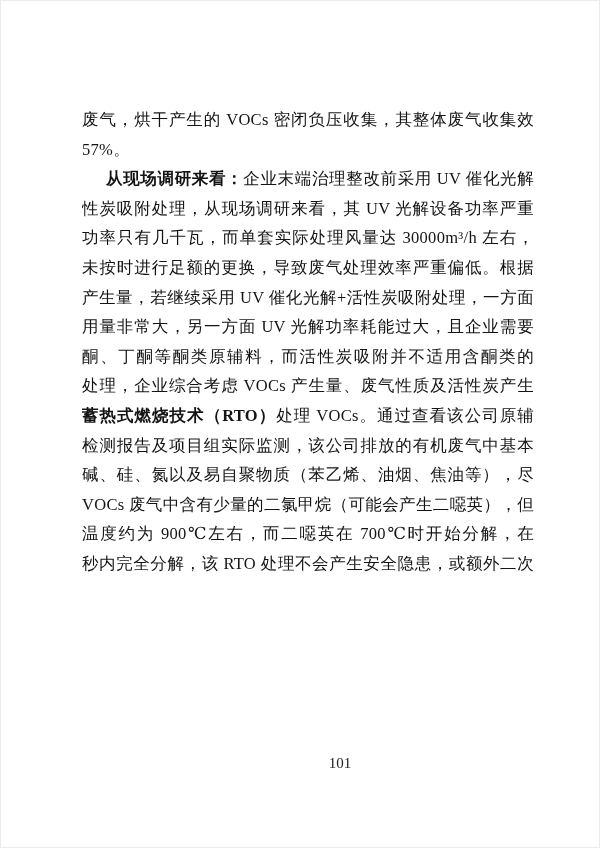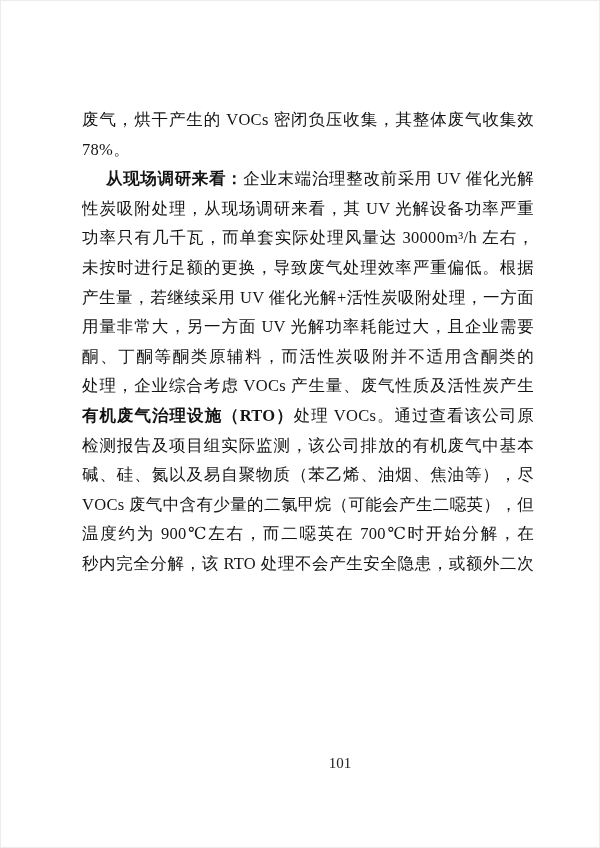--- a/index.html
+++ b/index.html
@@ -52,30 +52,30 @@
     color: #222222;
     margin-left: 40px;
   }
 </style>
 </head>
 <body>
 
 <div class="page">
   <div class="text-block" id="body-text">
       <div class="line j"><span>废气，烘干产生的 VOCs 密闭负压收集，其整体废气收集效率约为</span></div>
-      <div class="line"><span>78%。</span></div>
+      <div class="line"><span>57%。</span></div>
       <div class="line j ind"><span class="bold">从现场调研来看：</span><span>企业末端治理整改前采用 UV 催化光解+活</span></div>
       <div class="line j"><span>性炭吸附处理，从现场调研来看，其 UV 光解设备功率严重不足，总</span></div>
       <div class="line j"><span>功率只有几千瓦，而单套实际处理风量达 30000m³/h 左右，活性炭也</span></div>
       <div class="line j"><span>未按时进行足额的更换，导致废气处理效率严重偏低。根据企业 VOCs</span></div>
       <div class="line j"><span>产生量，若继续采用 UV 催化光解+活性炭吸附处理，一方面活性炭</span></div>
       <div class="line j"><span>用量非常大，另一方面 UV 光解功率耗能过大，且企业需要使用到丙</span></div>
       <div class="line j"><span>酮、丁酮等酮类原辅料，而活性炭吸附并不适用含酮类的 VOCs 废气</span></div>
       <div class="line j"><span>处理，企业综合考虑 VOCs 产生量、废气性质及活性炭产生量，改用</span></div>
-      <div class="line j"><span class="bold">有机废气治理设施（RTO）</span><span>处理 VOCs。通过查看该公司原辅材料 MSDS、</span></div>
+      <div class="line j"><span class="bold">蓄热式燃烧技术（RTO）</span><span>处理 VOCs。通过查看该公司原辅材料 MSDS、</span></div>
       <div class="line j"><span>检测报告及项目组实际监测，该公司排放的有机废气中基本不含酸</span></div>
       <div class="line j"><span>碱、硅、氮以及易自聚物质（苯乙烯、油烟、焦油等），尽管该企业</span></div>
       <div class="line j"><span>VOCs 废气中含有少量的二氯甲烷（可能会产生二噁英），但其燃烧</span></div>
       <div class="line j"><span>温度约为 900℃左右，而二噁英在 700℃时开始分解，在 800℃时 2</span></div>
       <div class="line"><span>秒内完全分解，该 RTO 处理不会产生安全隐患，或额外二次污染。</span></div>
     </div>
   <div class="page-number">101</div>
 </div>
 
 </body></html>

